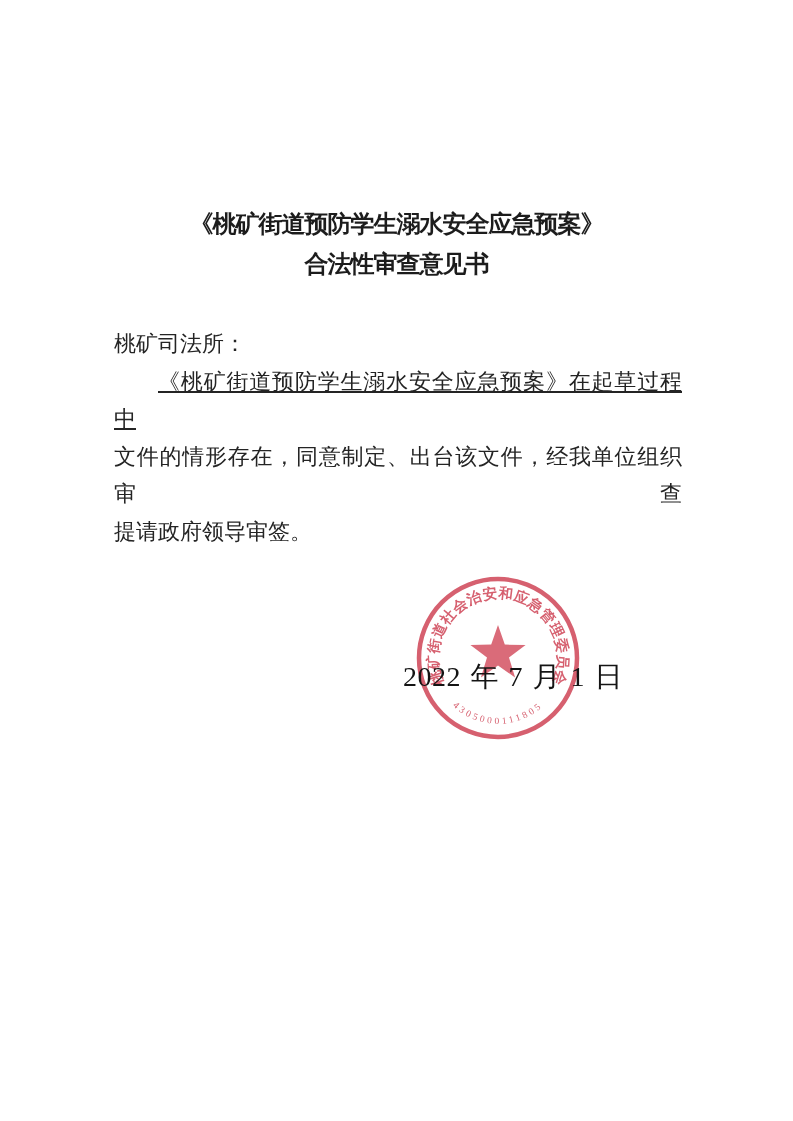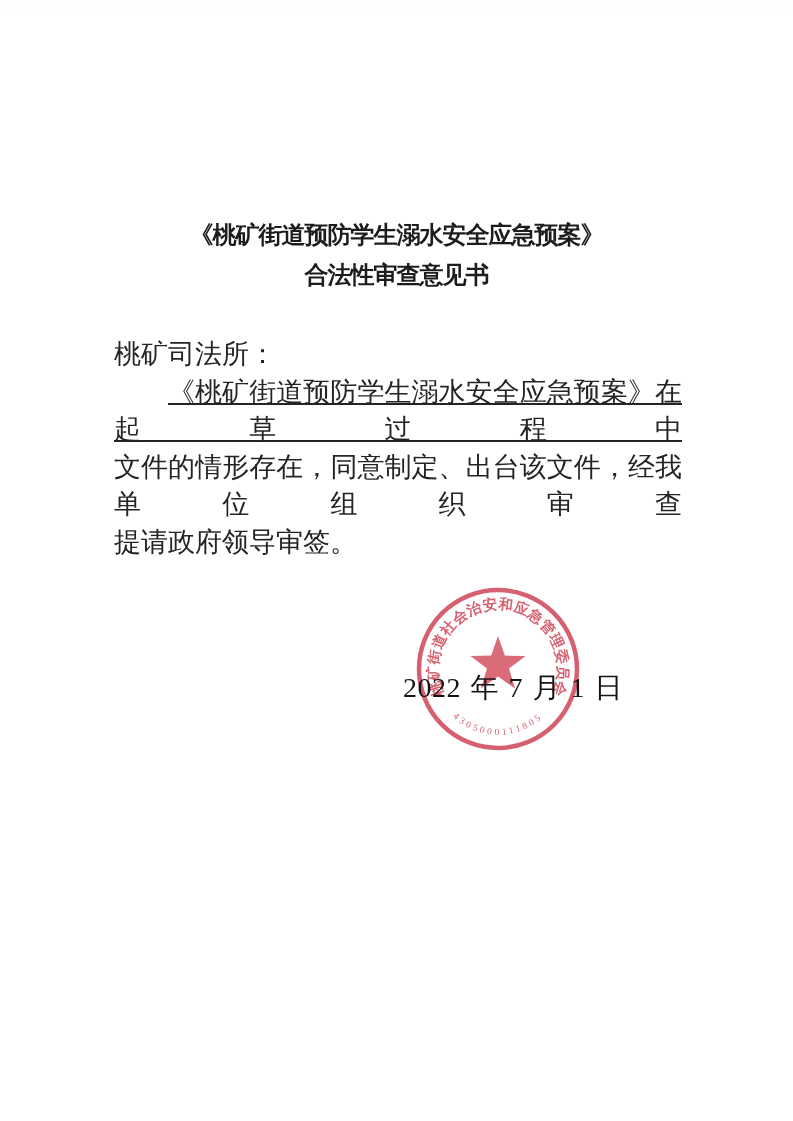--- a/index.html
+++ b/index.html
@@ -4,37 +4,37 @@
 <style>
   html, body { margin: 0; padding: 0; }
   body {
     width: 793px; height: 1121px;
     background: #fefefe;
     position: relative;
     overflow: hidden;
     font-family: "Liberation Serif", "DejaVu Serif", serif;
     color: #222;
   }
-  .sheet { position: absolute; inset: 0; background: #ffffff; margin-top: 11px; }
+  .sheet { position: absolute; inset: 0; background: #ffffff; }
 
   .doc-title {
     position: absolute;
     top: 204px; left: 0; width: 793px;
     text-align: center;
     font-weight: 700;
     font-size: 24px;
     line-height: 40px;
     letter-spacing: -1px;
     color: #1c1c1c;
   }
 
   .doc-body {
     position: absolute;
     top: 325px; left: 114px; width: 568px;
-    font-size: 27px;
+    font-size: 22px;
     line-height: 37.5px;
     color: #242424;
   }
   .body-line { width: 100%; white-space: nowrap; }
   .body-line.stretch {
     white-space: normal;
     text-align: justify;
     text-align-last: justify;
     text-justify: inter-character;
   }

